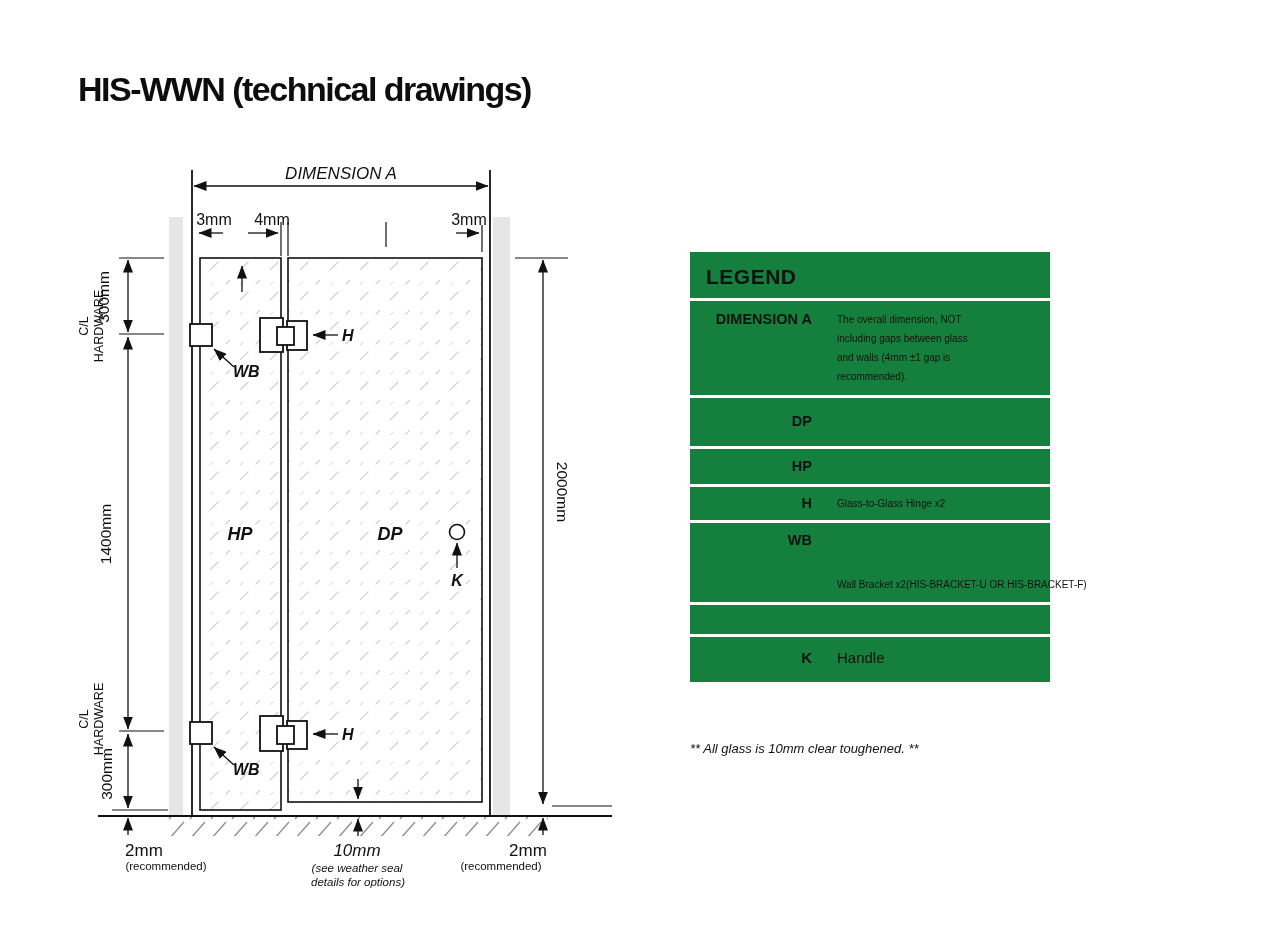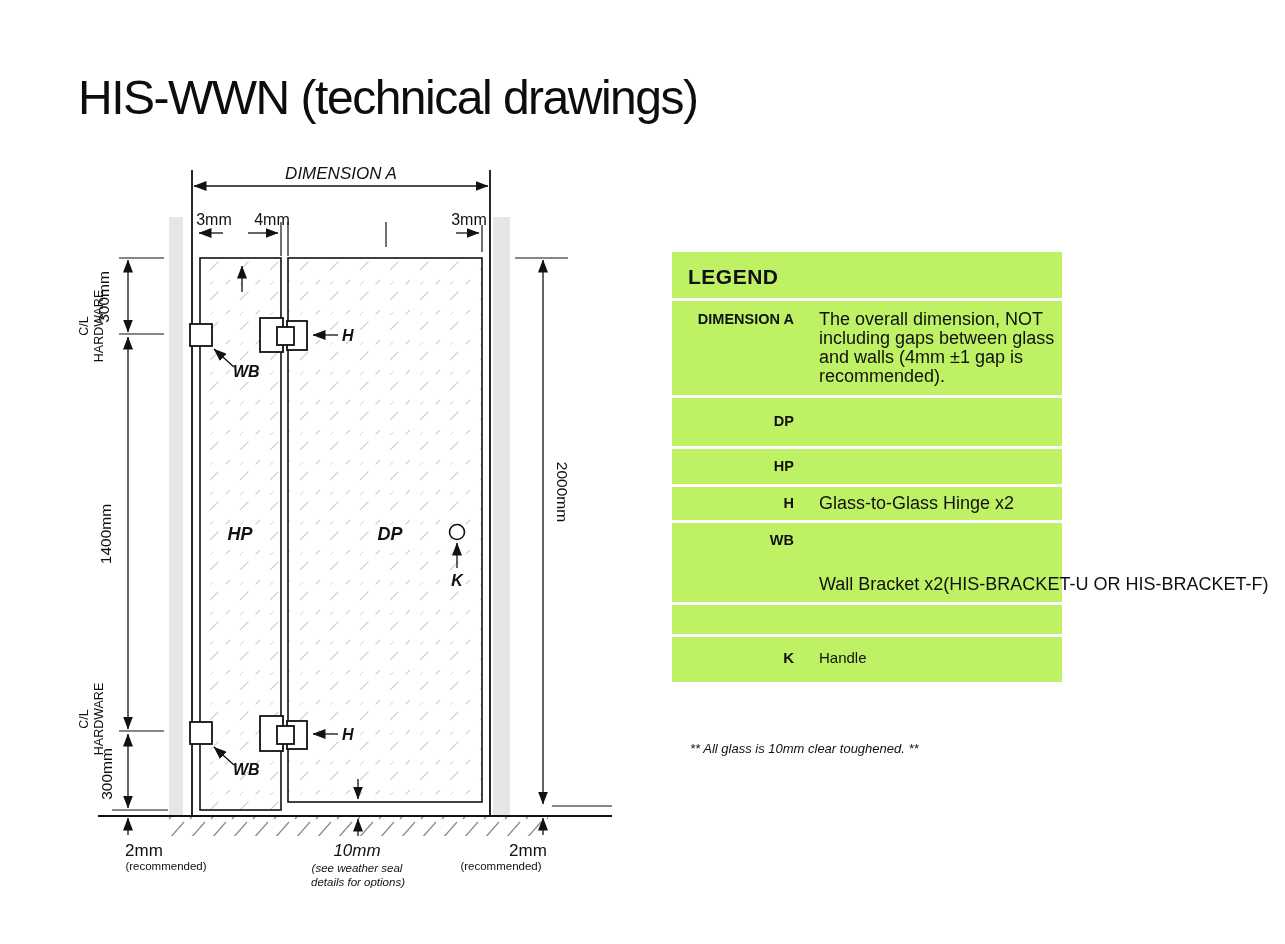--- a/index.html
+++ b/index.html
@@ -1,39 +1,39 @@
 <!DOCTYPE html>
 <html><head>
 <meta charset="utf-8">
 <style>
   html,body{margin:0;padding:0;background:#fff;}
   #page{position:relative;width:1285px;height:944px;background:#ffffff;overflow:hidden;
         font-family:"Liberation Sans",sans-serif;color:#111;}
-  #title{position:absolute;left:78px;top:70px;font-size:48px;font-weight:normal;
+  #title{position:absolute;left:78px;top:70px;font-size:34px;font-weight:bold;
          letter-spacing:-1.5px;color:#0d0d0d;white-space:nowrap;}
   
   #drawing-svg{position:absolute;left:0;top:0;}
   .ln-thick{stroke:#111;stroke-width:1.8;fill:none;}
   .dimln{stroke:#111;stroke-width:1.3;fill:none;}
   .tick{stroke:#111;stroke-width:1.2;fill:none;}
   .hw{fill:#ffffff;stroke:#111;stroke-width:1.8;}
   .dim-text{font-size:16px;fill:#111;}
   .dim-text-big{font-size:17px;fill:#111;}
   .dim-text-sm{font-size:11.5px;fill:#111;}
   .it{font-style:italic;}
   .lbl{font-size:18px;font-weight:bold;font-style:italic;fill:#111;}
   .lbl-sm{font-size:16px;font-weight:bold;font-style:italic;fill:#111;}
   .rot{font-size:15.5px;fill:#111;}
   .cl{font-size:12.5px;fill:#111;}
   
-  #legend{position:absolute;left:672px;top:252px;width:390px;background:#bef264;}
+  #legend{position:absolute;left:690px;top:252px;width:360px;background:#15803d;}
   #legend .hdr{padding:13px 0 9px 16px;font-size:21px;font-weight:bold;letter-spacing:.5px;}
   #legend .row{display:flex;border-top:3px solid #ffffff;align-items:flex-start;}
   #legend .term{flex:0 0 122px;text-align:right;font-weight:bold;font-size:14.5px;line-height:19px;}
-  #legend .desc{margin-left:25px;flex:1;font-size:18px;line-height:19px;white-space:pre-line;}
+  #legend .desc{margin-left:25px;flex:1;font-size:10px;line-height:19px;white-space:pre-line;}
   #legend .row-dima{padding:9px 0;}
   #legend .row-dp{padding:14px 0 15px;}
   #legend .row-hp{padding:8px 0;}
   #legend .row-h{padding:7px 0;}
   #legend .row-wb{padding:8px 0;}
   #legend .row-wb .desc{white-space:nowrap;overflow:visible;margin-top:44px;}
   #legend .row-empty{height:29px;}
   #legend .row-k{padding:11px 0 15px;}
   #legend .row-k .term,#legend .row-k .desc{font-size:15px;}
   #footnote{position:absolute;left:690px;top:741px;width:345px;

